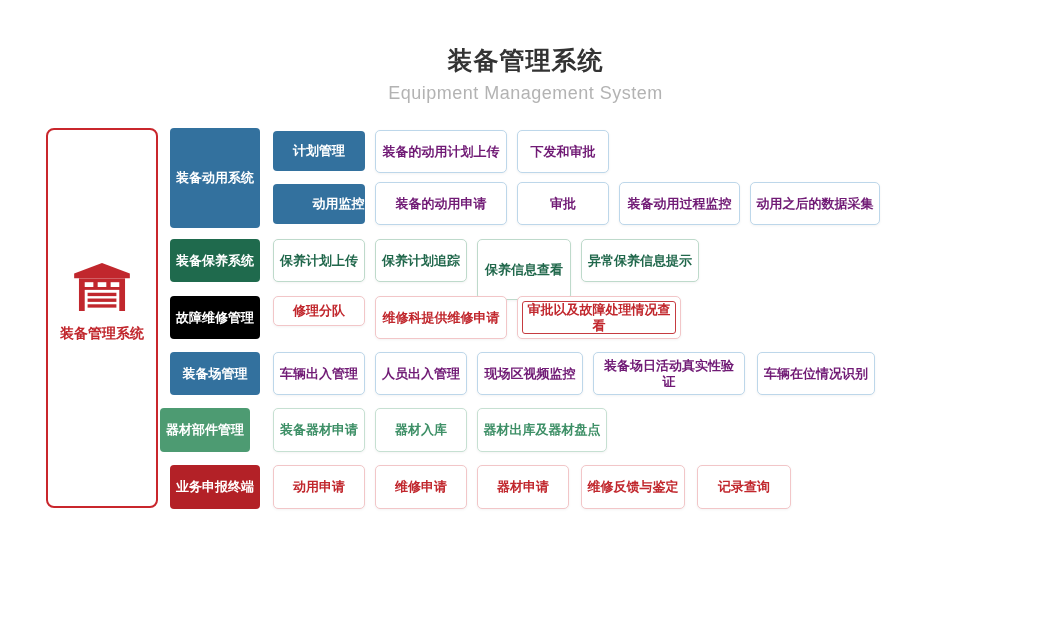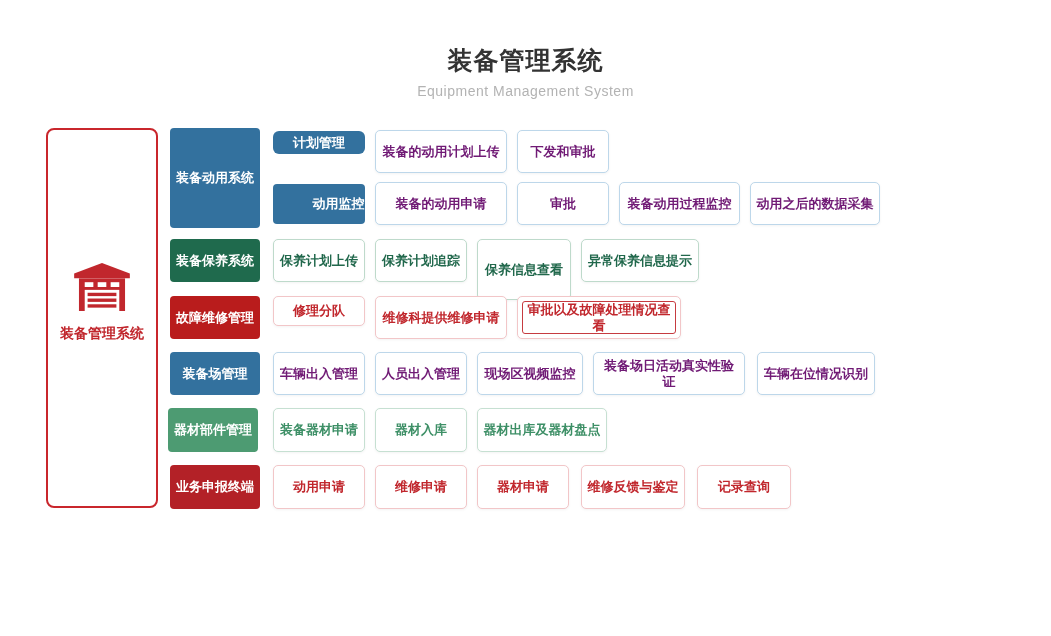--- a/index.html
+++ b/index.html
@@ -3,37 +3,37 @@
 <meta charset="utf-8">
 <style>
   * { margin:0; padding:0; box-sizing:border-box; }
   html,body { background:#ffffff; }
   body { font-family:"Liberation Sans","DejaVu Sans",sans-serif; }
   .page { position:relative; width:1051px; height:636px; background:#fff; overflow:hidden; }
 
   .title { position:absolute; top:44px; left:0; width:100%; text-align:center;
            font-size:25px; font-weight:bold; color:#333333; letter-spacing:1px; }
   .subtitle { position:absolute; top:83px; left:0; width:100%; text-align:center;
-              font-size:14px; color:#b3b3b3; letter-spacing:0.5px; }
+              font-size:18px; color:#b3b3b3; letter-spacing:0.5px; }
 
   .box { position:absolute; display:flex; align-items:center; justify-content:center;
          font-size:13px; font-weight:bold; text-align:center; line-height:1.2; }
 
   
   .root-box { position:absolute; left:46px; top:128px; width:112px; height:380px;
               background:#fff; border:2px solid #c9262c; border-radius:8px;
               display:flex; flex-direction:column; align-items:center; justify-content:center; }
   .root-box .icon { margin-top:-30px; margin-bottom:10px; }
   .root-label { color:#c1272d; font-size:14px; font-weight:bold; }
 
   
   .cat { color:#ffffff; border-radius:4px; }
   .bg-blue   { background:#33719e; }
   .bg-dgreen { background:#1f6a4d; }
-  .bg-red    { background:#b91c1c; }
+  .bg-red    { background:#000000; }
   .bg-green  { background:#4d9b72; }
   .bg-dred   { background:#b32127; }
 
   
   .leaf { background:#ffffff; border:1px solid; border-radius:5px;
           box-shadow:0 1px 3px rgba(0,0,0,0.05); padding:2px 4px; }
   .lf-blue   { color:#701a75; border-color:#bdd7ea; }
   .lf-dgreen { color:#21684c; border-color:#bedacb; }
   .lf-red    { color:#c1272d; border-color:#f2c6c8; }
   .lf-green  { color:#3d8f66; border-color:#c6e0d2; }
@@ -61,21 +61,21 @@
         <rect x="15" y="31" width="30" height="3.5" fill="#c1272d"></rect>
         <rect x="15" y="37" width="30" height="3.5" fill="#c1272d"></rect>
         <rect x="15" y="43" width="30" height="3.5" fill="#c1272d"></rect>
       </svg>
     </span>
     <div class="root-label">装备管理系统</div>
   </div>
 
   <div class="box cat bg-blue" style="left:170px;top:128px;width:90px;height:100px;">装备动用系统</div>
 
-  <div class="box cat bg-blue" style="left:273px;top:131px;width:92px;height:23px;border-radius:6px;">计划管理</div>
+  <div class="box cat bg-blue" style="left:273px;top:131px;width:92px;height:40px;">计划管理</div>
   <div class="box leaf lf-blue" style="left:375px;top:130px;width:132px;height:43px;">装备的动用计划上传</div>
   <div class="box leaf lf-blue" style="left:517px;top:130px;width:92px;height:43px;">下发和审批</div>
 
   <div class="box cat bg-blue" style="left:273px;top:184px;width:92px;height:40px;padding-left:39px;">动用监控</div>
   <div class="box leaf lf-blue" style="left:375px;top:182px;width:132px;height:43px;">装备的动用申请</div>
   <div class="box leaf lf-blue" style="left:517px;top:182px;width:92px;height:43px;">审批</div>
   <div class="box leaf lf-blue" style="left:619px;top:182px;width:121px;height:43px;">装备动用过程监控</div>
   <div class="box leaf lf-blue" style="left:750px;top:182px;width:130px;height:43px;">动用之后的数据采集</div>
 
   <div class="box cat bg-dgreen" style="left:170px;top:239px;width:90px;height:43px;">装备保养系统</div>
@@ -91,21 +91,21 @@
     <div class="leaf-inner">审批以及故障处理情况查看</div>
   </div>
 
   <div class="box cat bg-blue" style="left:170px;top:352px;width:90px;height:43px;">装备场管理</div>
   <div class="box leaf lf-blue" style="left:273px;top:352px;width:92px;height:43px;">车辆出入管理</div>
   <div class="box leaf lf-blue" style="left:375px;top:352px;width:92px;height:43px;">人员出入管理</div>
   <div class="box leaf lf-blue" style="left:477px;top:352px;width:106px;height:43px;">现场区视频监控</div>
   <div class="box leaf lf-blue" style="left:593px;top:352px;width:152px;height:43px;">装备场日活动真实性验证</div>
   <div class="box leaf lf-blue" style="left:757px;top:352px;width:118px;height:43px;">车辆在位情况识别</div>
 
-  <div class="box cat bg-green" style="left:168px;top:408px;width:90px;height:44px;">器材部件管理</div>
+  <div class="box cat bg-green" style="left:160px;top:408px;width:90px;height:44px;">器材部件管理</div>
   <div class="box leaf lf-green" style="left:273px;top:408px;width:92px;height:44px;">装备器材申请</div>
   <div class="box leaf lf-green" style="left:375px;top:408px;width:92px;height:44px;">器材入库</div>
   <div class="box leaf lf-green" style="left:477px;top:408px;width:130px;height:44px;">器材出库及器材盘点</div>
 
   <div class="box cat bg-dred" style="left:170px;top:465px;width:90px;height:44px;">业务申报终端</div>
   <div class="box leaf lf-red" style="left:273px;top:465px;width:92px;height:44px;">动用申请</div>
   <div class="box leaf lf-red" style="left:375px;top:465px;width:92px;height:44px;">维修申请</div>
   <div class="box leaf lf-red" style="left:477px;top:465px;width:92px;height:44px;">器材申请</div>
   <div class="box leaf lf-red" style="left:581px;top:465px;width:104px;height:44px;">维修反馈与鉴定</div>
   <div class="box leaf lf-red" style="left:697px;top:465px;width:94px;height:44px;">记录查询</div>

